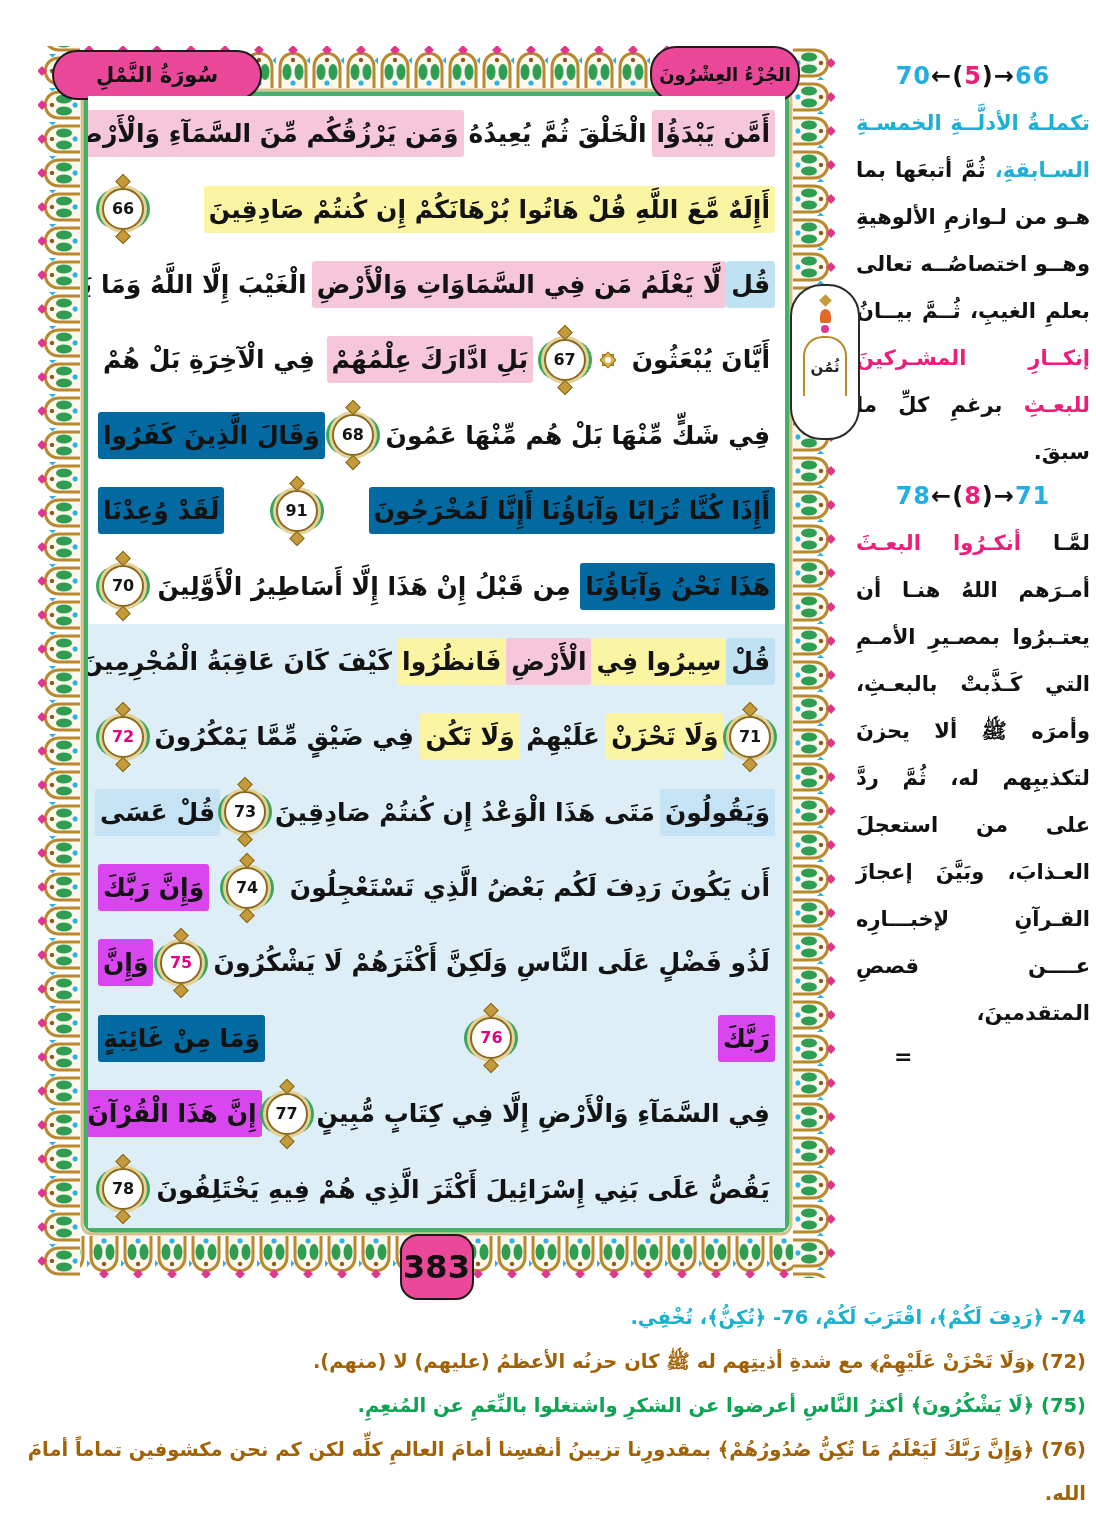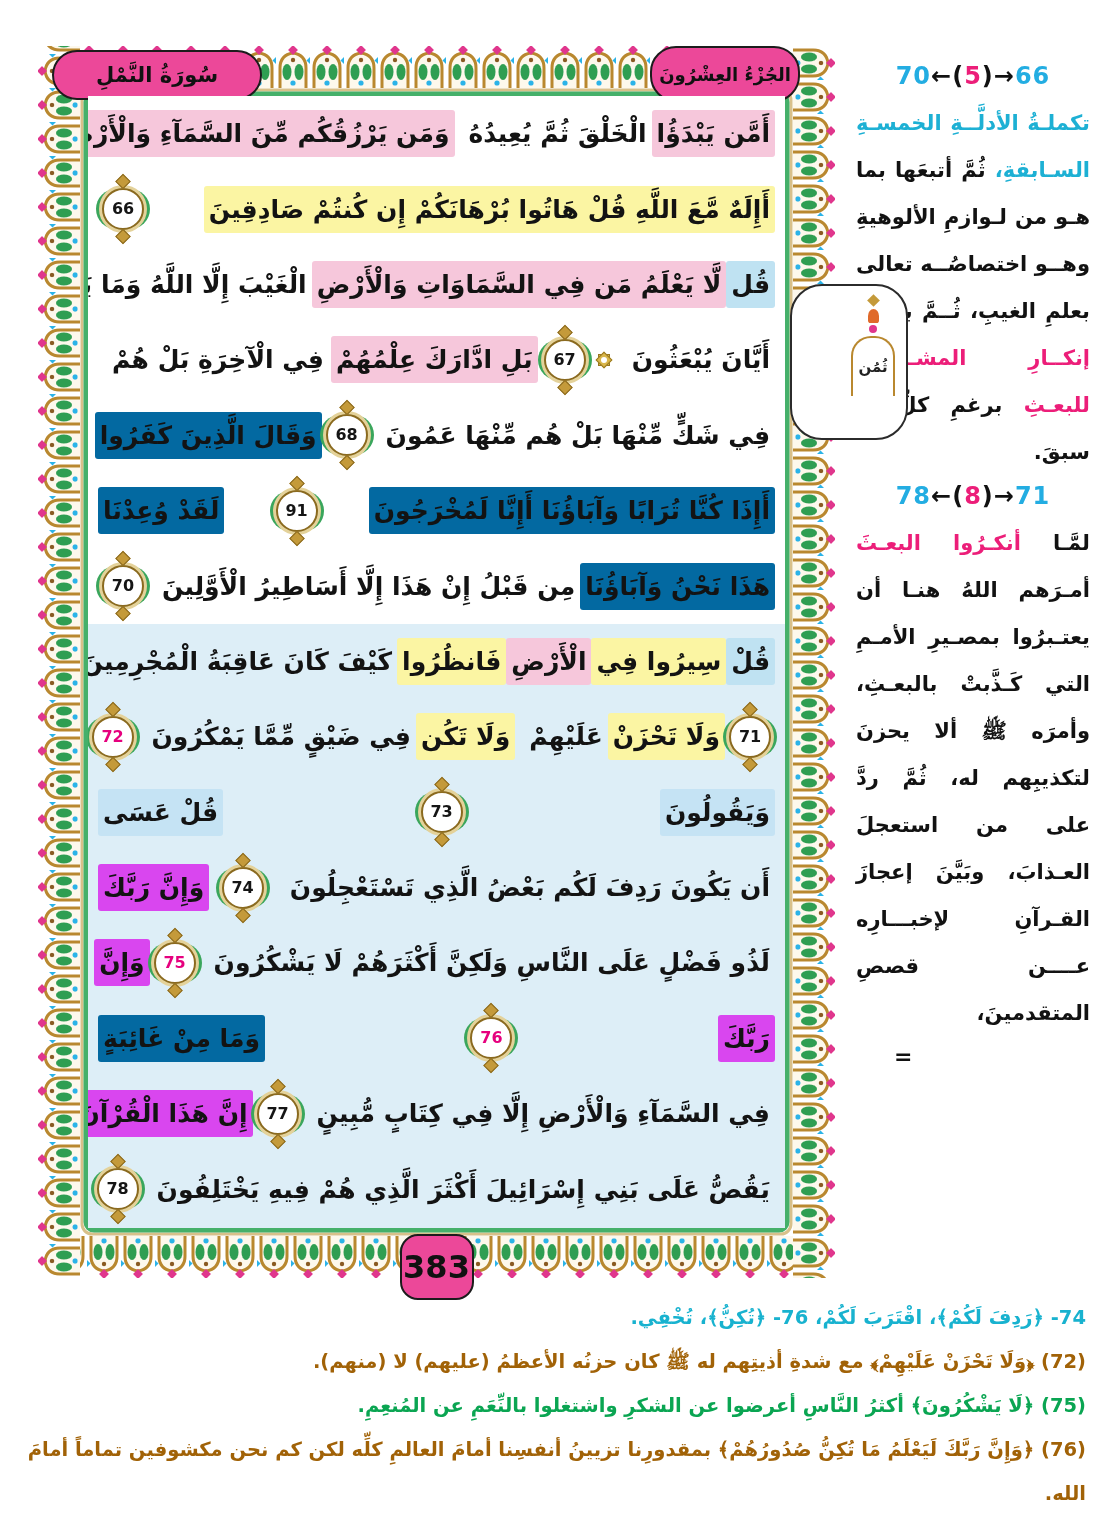--- a/index.html
+++ b/index.html
@@ -11,36 +11,36 @@
   .frame-svg{position:absolute;left:0;top:0;}
 
   .cartouche{position:absolute;background:#ec4899;border:2.5px solid #1c1c1c;border-radius:26px;
     display:flex;align-items:center;justify-content:center;font-weight:bold;color:#111;}
   .cart-surah{left:14px;top:4px;width:206px;height:46px;font-size:21px;}
   .cart-juz{left:612px;top:0px;width:146px;height:52px;font-size:18px;}
   .cart-page{left:50%;transform:translateX(-50%);top:1188px;width:70px;height:62px;font-size:32px;border-radius:18px;}
 
   .thumn{position:absolute;left:752px;top:238px;width:66px;height:142px;background:#fff;
     border:2px solid #2b2b2b;border-radius:32px;display:flex;flex-direction:column;align-items:center;
-    justify-content:flex-start;padding-top:10px;z-index:5;padding-left:48px;}
+    justify-content:flex-start;padding-top:10px;z-index:5;}
   .thumn .fin1{width:9px;height:9px;background:#c49a3a;transform:rotate(45deg);margin-bottom:4px;}
   .thumn .fin2{width:11px;height:14px;background:#e06a2b;border-radius:50% 50% 20% 20%;margin-bottom:2px;}
   .thumn .fin3{width:8px;height:8px;background:#e0368d;border-radius:50%;margin-bottom:3px;}
   .thumn .arch{width:40px;height:58px;border:2px solid #b9882f;border-bottom:none;
     border-radius:20px 20px 0 0;display:flex;align-items:center;justify-content:center;
     font-size:15px;font-weight:bold;color:#222;}
 
   
   .textarea{position:absolute;left:50px;top:50px;width:697px;height:1132px;background:#ffffff;overflow:hidden;}
   .bluezone{position:absolute;left:0;top:528px;width:100%;height:604px;background:#ddeef7;}
   .qlines{position:absolute;left:0;top:0;width:100%;height:100%;}
   .qline{display:flex;align-items:center;justify-content:space-between;direction:rtl;
     height:75.4px;padding:0 10px;box-sizing:border-box;font-size:25px;font-weight:600;color:#131313;}
   .seg{padding:9px 5px;border-radius:3px;white-space:nowrap;}
-  .hl-none{background:transparent;margin-left:9px;}
+  .hl-none{background:transparent;}
   .hl-pink{background:#f6c7db;}
   .hl-yellow{background:#fbf5a3;}
   .hl-gray{background:#0369a1;}
   .hl-blue{background:#bfe2f2;}
   .hl-lightblue{background:#c5e3f4;}
   .hl-green{background:#d946ef;}
 
   .medallion{flex:0 0 auto;width:38px;height:38px;border-radius:50%;background:#fff;
     border:2px solid #8a6a1f;margin:0 4px;position:relative;display:flex;align-items:center;justify-content:center;
     box-shadow:0 0 0 3px #e4d29a, 7px 0 0 -1px #3aa65c, -7px 0 0 -1px #3aa65c;}
@@ -193,20 +193,21 @@
             <span class="seg hl-yellow">وَلَا تَحْزَنْ</span>
             <span class="seg hl-none">عَلَيْهِمْ</span>
             <span class="seg hl-yellow">وَلَا تَكُن</span>
             <span class="seg hl-none">فِي ضَيْقٍ مِّمَّا يَمْكُرُونَ</span>
             <span class="medallion vpink">
               <span class="vnum">72</span>
             </span>
           </div>
           <div class="qline">
             <span class="seg hl-lightblue">وَيَقُولُونَ</span>
+            <span class="seg hl-none">مَتَى هَذَا الْوَعْدُ إِن كُنتُمْ صَادِقِينَ</span>
             <span class="medallion">
               <span class="vnum">73</span>
             </span>
             <span class="seg hl-lightblue">قُلْ عَسَى</span>
           </div>
           <div class="qline">
             <span class="seg hl-none">أَن يَكُونَ رَدِفَ لَكُم بَعْضُ الَّذِي تَسْتَعْجِلُونَ</span>
             <span class="medallion">
               <span class="vnum">74</span>
             </span>

